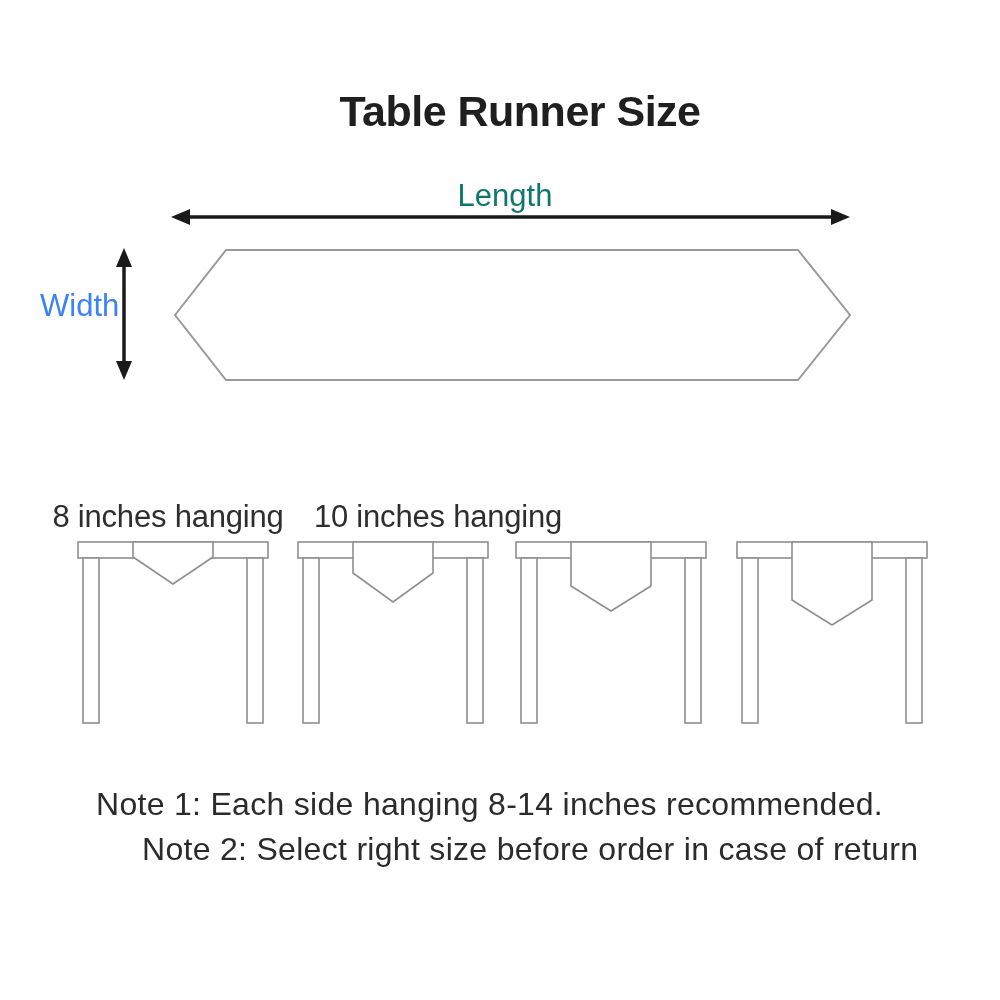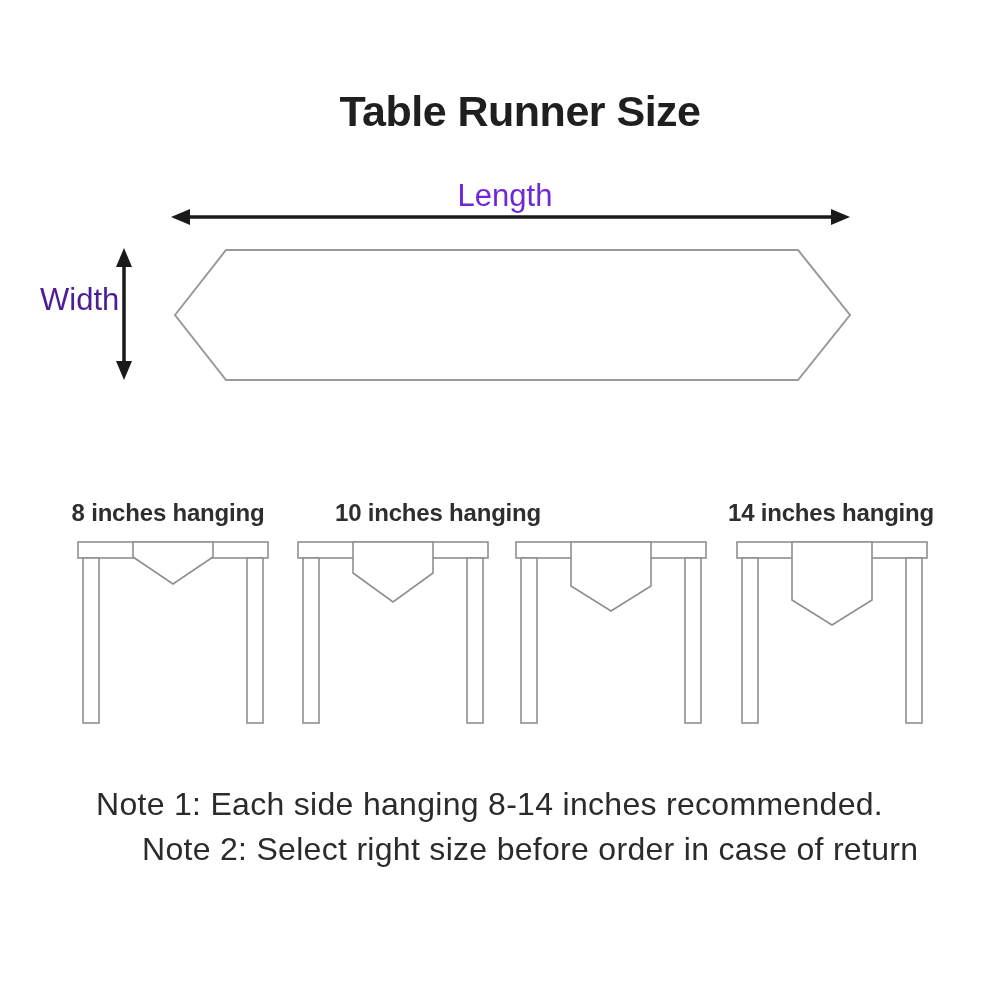--- a/index.html
+++ b/index.html
@@ -23,40 +23,39 @@
     color: #1f1f1f;
     white-space: nowrap;
     margin-left: 20px;
   }
   .length-label {
     position: absolute;
     left: 505px; top: 178px;
     transform: translateX(-50%);
     font-size: 31px;
     font-weight: 400;
-    color: #6d28d9;
+    color: #0f766e;
     white-space: nowrap;
   }
   .width-label {
     position: absolute;
-    left: 40px; top: 282px;
+    left: 40px; top: 288px;
     font-size: 31px;
     font-weight: 400;
-    color: #4c1d95;
+    color: #3b82f6;
     white-space: nowrap;
   }
   .table-label {
     position: absolute;
     top: 499px;
     transform: translateX(-50%);
-    font-size: 24px;
+    font-size: 31px;
     letter-spacing: -0.2px;
     color: #2e2e2e;
     white-space: nowrap;
-    font-weight: bold;
   }
   .table-label.t1 { left: 168px; }
   .table-label.t2 { left: 390px; margin-left: 48px; }
   .table-label.t3 { left: 610px; }
   .table-label.t4 { left: 831px; }
 
   .note {
     position: absolute;
     left: 96px;
     font-size: 32px;
@@ -122,18 +121,17 @@
     </g>
   </svg>
 
   <h1 class="page-title">Table Runner Size</h1>
 
   <div class="length-label">Length</div>
   <div class="width-label">Width</div>
 
   <div class="table-label t1">8 inches hanging</div>
   <div class="table-label t2">10 inches hanging</div>
-  <div class="table-label t4">14 inches hanging</div>
 
   <div class="note n1">Note 1: Each side hanging 8-14 inches recommended.</div>
   <div class="note n2">Note 2: Select right size before order in case of return</div>
 
 </div>
 
 </body></html>

